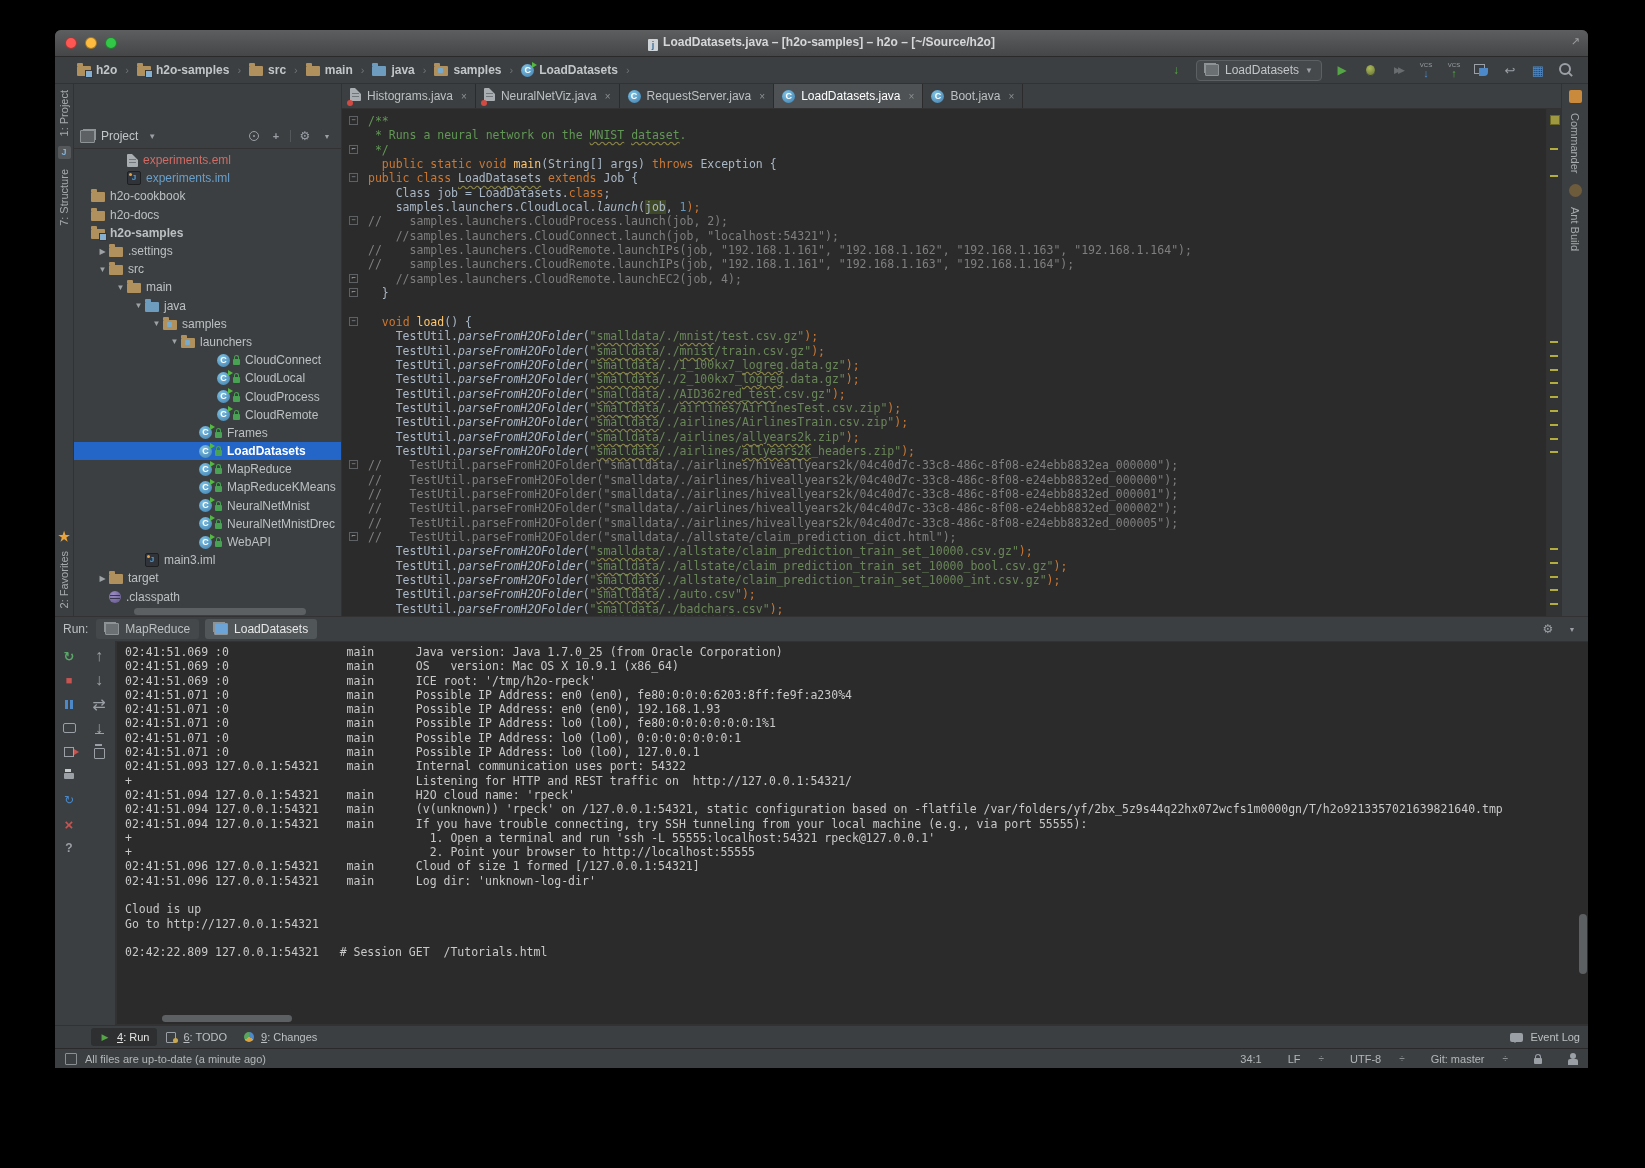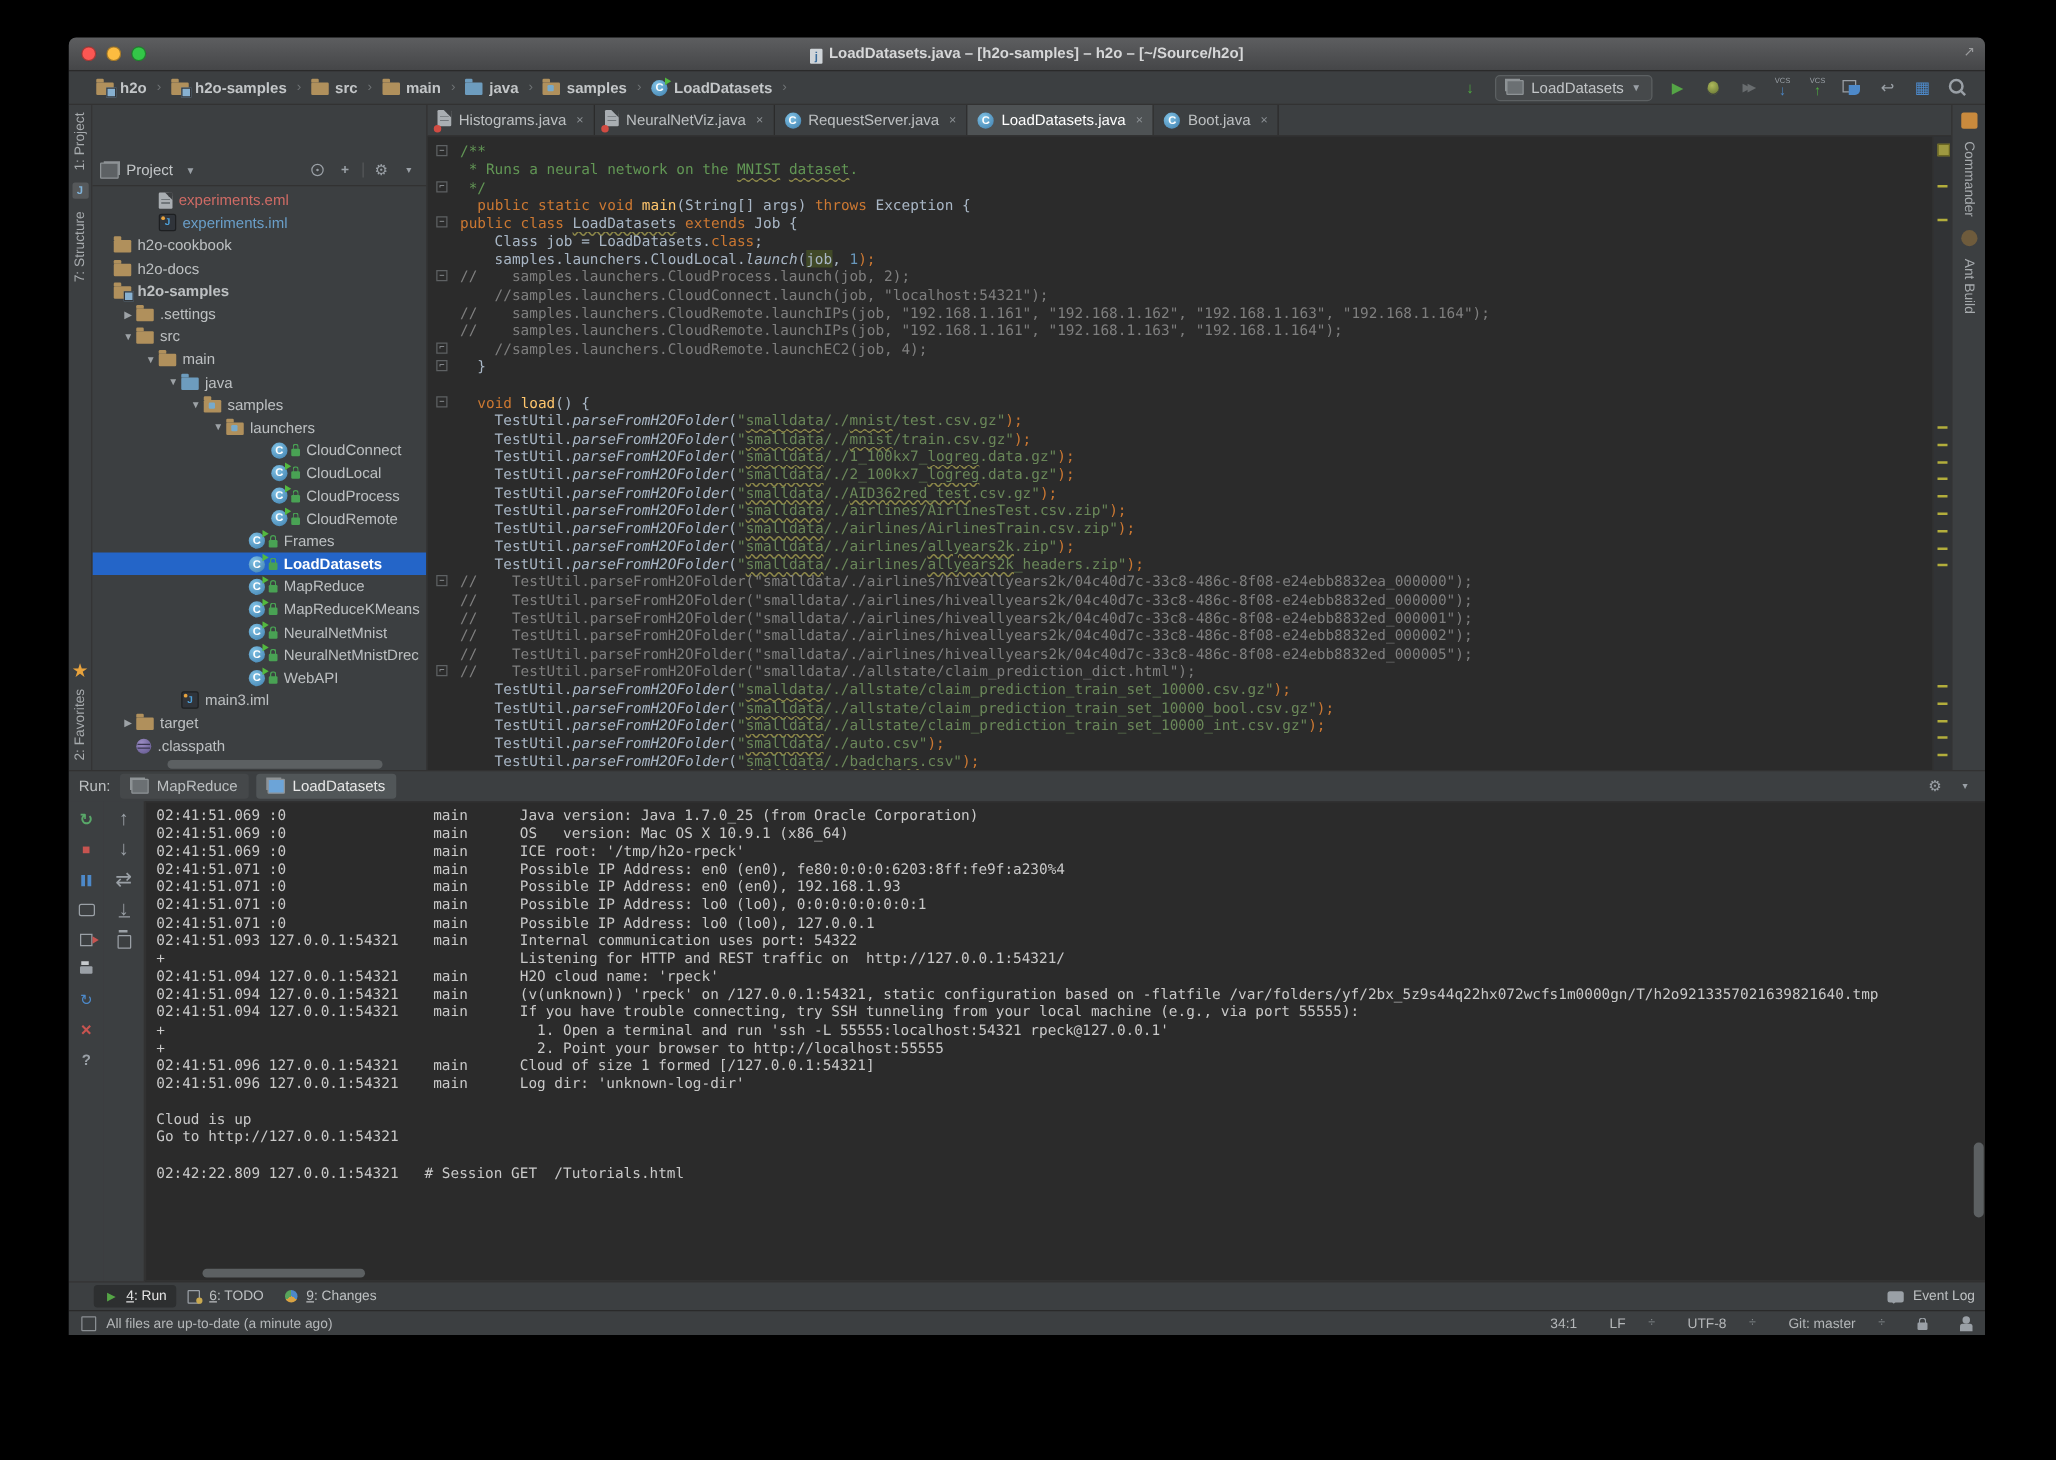--- a/index.html
+++ b/index.html
@@ -170,21 +170,21 @@
   .rbi.clear-all::after{content:"";position:absolute;top:3px;left:8px;width:7px;height:2px;background:#9aa0a6;}
   .console{flex:1;background:#2b2b2b;border:1px solid #323232;border-right:none;overflow:hidden;position:relative;padding:3px 0 0 8px;}
   .conline{white-space:pre;height:14.3px;font:11.5px/14.3px "DejaVu Sans Mono",monospace;color:#c9c9c9;}
   .console .chscroll{position:absolute;left:0;right:0;bottom:0;height:10px;}
   .console .chscroll .thumb{position:absolute;left:45px;top:1px;width:130px;height:7px;border-radius:4px;background:#5c6062;}
   .console .cvscroll{position:absolute;right:1px;top:0;bottom:10px;width:10px;}
   .console .cvscroll .thumb{position:absolute;right:0;bottom:40px;width:8px;height:60px;border-radius:4px;background:#5c6062;}
   
   .bottombar{flex:0 0 22px;height:22px;background:#3c3f41;border-top:1px solid #323232;display:flex;align-items:center;padding:0 8px 0 20px;}
   .bbitem{display:flex;align-items:center;gap:6px;height:18px;padding:0 8px;border-radius:3px;font-size:11px;color:#bdc0c2;}
-  .bbitem.active{background:#2d2f30;color:#e4e4e4;}
+  .bbitem.active{background:#2d2f30;color:#e4e4e4;margin-left:16px;}
   .bbitem .u{text-decoration:underline;}
   .bbi{display:inline-flex;align-items:center;justify-content:center;width:12px;height:12px;position:relative;}
   .bbi.run::before{content:"▶";color:#55a546;font-size:9px;}
   .bbi.todo::before{content:"";width:8px;height:9px;border:1px solid #9aa0a6;border-radius:1px;}
   .bbi.todo::after{content:"";position:absolute;bottom:0;right:-1px;width:5px;height:5px;background:#c9a94f;border-radius:50%;}
   .bbi.changes::before{content:"";width:10px;height:10px;border-radius:50%;
     background:conic-gradient(#4d89c9 0 33%,#d9a343 33% 66%,#58a55c 66% 100%);}
   .eventlog{margin-left:auto;display:flex;align-items:center;gap:7px;font-size:11px;color:#bdc0c2;}
   .i-bubble{width:13px;height:9px;background:#9aa0a6;border-radius:2px;position:relative;}
   .i-bubble::after{content:"";position:absolute;left:2px;bottom:-4px;border:3px solid transparent;border-top-color:#9aa0a6;}
@@ -603,20 +603,21 @@
           <span class="rbi soft-wraps"></span>
           <span class="rbi scroll-end"></span>
           <span class="rbi clear-all"></span>
         </div>
       <div class="console" id="console">
         <div class="conline">02:41:51.069 :0                 main      Java version: Java 1.7.0_25 (from Oracle Corporation)</div>
           <div class="conline">02:41:51.069 :0                 main      OS   version: Mac OS X 10.9.1 (x86_64)</div>
           <div class="conline">02:41:51.069 :0                 main      ICE root: '/tmp/h2o-rpeck'</div>
           <div class="conline">02:41:51.071 :0                 main      Possible IP Address: en0 (en0), fe80:0:0:0:6203:8ff:fe9f:a230%4</div>
           <div class="conline">02:41:51.071 :0                 main      Possible IP Address: en0 (en0), 192.168.1.93</div>
+          <div class="conline">02:41:51.071 :0                 main      Possible IP Address: lo0 (lo0), fe80:0:0:0:0:0:0:1%1</div>
           <div class="conline">02:41:51.071 :0                 main      Possible IP Address: lo0 (lo0), 0:0:0:0:0:0:0:1</div>
           <div class="conline">02:41:51.071 :0                 main      Possible IP Address: lo0 (lo0), 127.0.0.1</div>
           <div class="conline">02:41:51.093 127.0.0.1:54321    main      Internal communication uses port: 54322</div>
           <div class="conline">+                                         Listening for HTTP and REST traffic on  http://127.0.0.1:54321/</div>
           <div class="conline">02:41:51.094 127.0.0.1:54321    main      H2O cloud name: 'rpeck'</div>
           <div class="conline">02:41:51.094 127.0.0.1:54321    main      (v(unknown)) 'rpeck' on /127.0.0.1:54321, static configuration based on -flatfile /var/folders/yf/2bx_5z9s44q22hx072wcfs1m0000gn/T/h2o9213357021639821640.tmp</div>
           <div class="conline">02:41:51.094 127.0.0.1:54321    main      If you have trouble connecting, try SSH tunneling from your local machine (e.g., via port 55555):</div>
           <div class="conline">+                                           1. Open a terminal and run 'ssh -L 55555:localhost:54321 rpeck@127.0.0.1'</div>
           <div class="conline">+                                           2. Point your browser to http://localhost:55555</div>
           <div class="conline">02:41:51.096 127.0.0.1:54321    main      Cloud of size 1 formed [/127.0.0.1:54321]</div>

